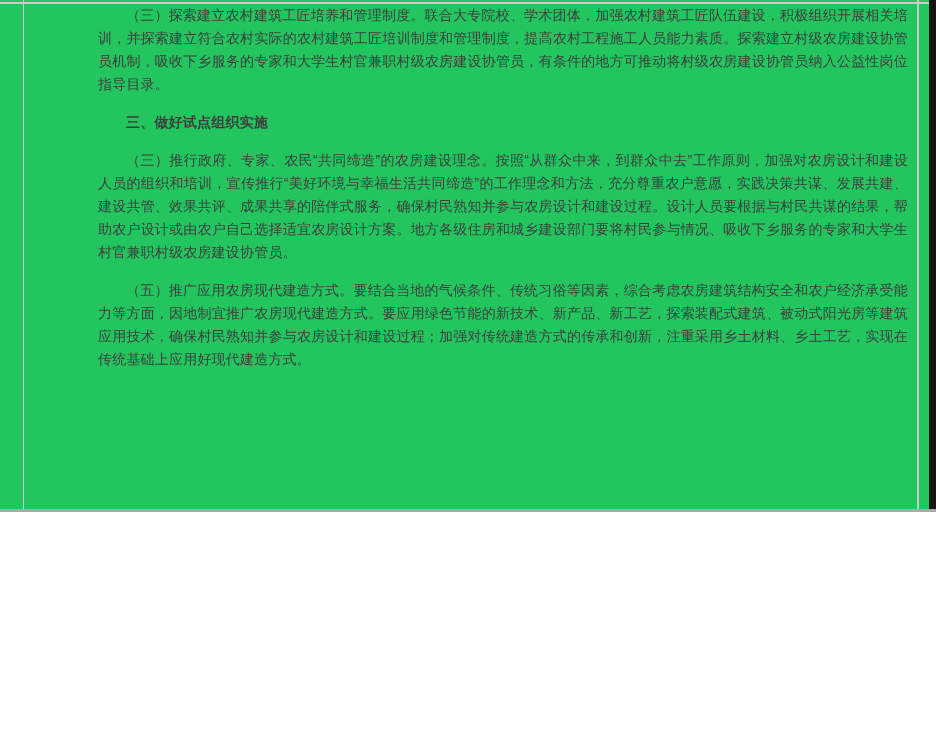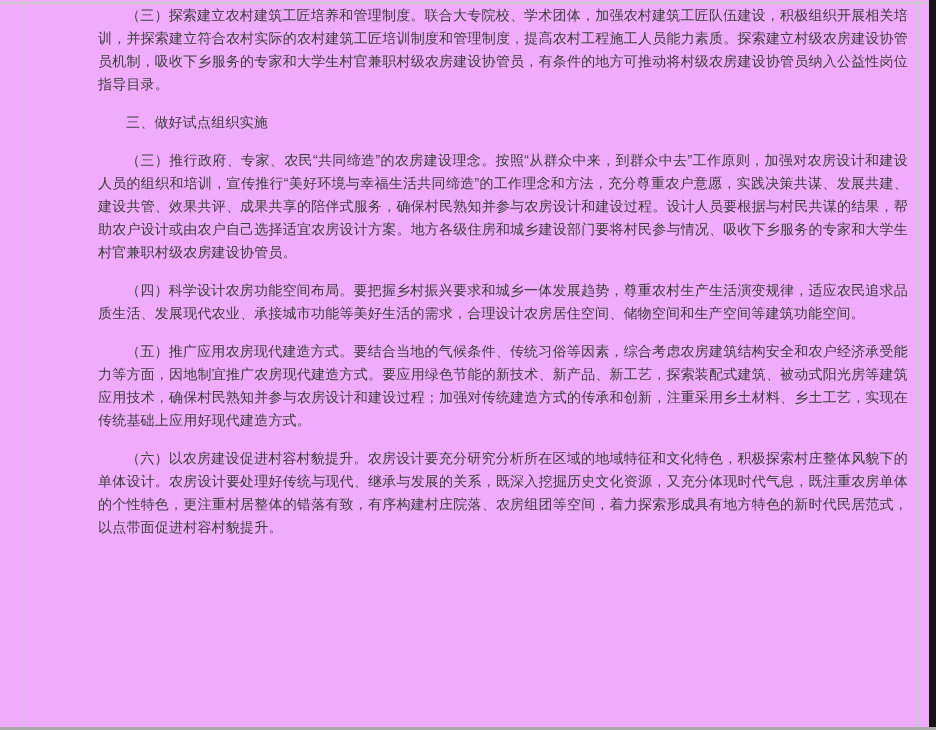--- a/index.html
+++ b/index.html
@@ -4,22 +4,22 @@
 <style>
   html, body {
     margin: 0;
     padding: 0;
     background: #ffffff;
     font-family: "Liberation Sans", "DejaVu Sans", sans-serif;
   }
   .canvas {
     position: relative;
     width: 936px;
-    height: 730px;
-    background: #f0abfc;
+    height: 512px;
+    background: #22c55e;
     overflow: hidden;
   }
   
   .line-top {
     position: absolute; left: 0; top: 2px; width: 100%; height: 2px;
     background: #cbcbcb;
   }
   .line-bottom {
     position: absolute; left: 0; bottom: 0; width: 100%; height: 3px;
     background: #a9a9a9;
@@ -46,38 +46,36 @@
     font-size: 14px;
     line-height: 23px;
     text-align: justify;
     letter-spacing: 0.2px;
   }
   .para {
     margin: 0 0 15px 0;
     text-indent: 2em;
   }
   .para.heading {
-    font-weight: 400;
+    font-weight: 700;
   }
   .boxed {
     border: 3px solid #b8292c;
     padding: 1px 2px;
   }
 </style>
 </head>
 <body>
 
 <div class="canvas">
   <div class="line-top"></div>
   <div class="line-left"></div>
   <div class="line-right"></div>
   <div class="dark-strip"></div>
   <div class="line-bottom"></div>
 
   <div class="doc">
       <p class="para"><span class="">（三）探索建立农村建筑工匠培养和管理制度。联合大专院校、学术团体，加强农村建筑工匠队伍建设，积极组织开展相关培训，并探索建立符合农村实际的农村建筑工匠培训制度和管理制度，提高农村工程施工人员能力素质。探索建立村级农房建设协管员机制，吸收下乡服务的专家和大学生村官兼职村级农房建设协管员，有条件的地方可推动将村级农房建设协管员纳入公益性岗位指导目录。</span></p>
       <p class="para heading"><span class="">三、做好试点组织实施</span></p>
       <p class="para"><span class="">（三）推行政府、专家、农民“共同缔造”的农房建设理念。按照“从群众中来，到群众中去”工作原则，加强对农房设计和建设人员的组织和培训，宣传推行“美好环境与幸福生活共同缔造”的工作理念和方法，充分尊重农户意愿，实践决策共谋、发展共建、建设共管、效果共评、成果共享的陪伴式服务，确保村民熟知并参与农房设计和建设过程。设计人员要根据与村民共谋的结果，帮助农户设计或由农户自己选择适宜农房设计方案。地方各级住房和城乡建设部门要将村民参与情况、吸收下乡服务的专家和大学生村官兼职村级农房建设协管员。</span></p>
-      <p class="para"><span class="">（四）科学设计农房功能空间布局。要把握乡村振兴要求和城乡一体发展趋势，尊重农村生产生活演变规律，适应农民追求品质生活、发展现代农业、承接城市功能等美好生活的需求，合理设计农房居住空间、储物空间和生产空间等建筑功能空间。</span></p>
       <p class="para"><span class="">（五）推广应用农房现代建造方式。要结合当地的气候条件、传统习俗等因素，综合考虑农房建筑结构安全和农户经济承受能力等方面，因地制宜推广农房现代建造方式。要应用绿色节能的新技术、新产品、新工艺，探索装配式建筑、被动式阳光房等建筑应用技术，确保村民熟知并参与农房设计和建设过程；加强对传统建造方式的传承和创新，注重采用乡土材料、乡土工艺，实现在传统基础上应用好现代建造方式。</span></p>
-      <p class="para"><span class="">（六）以农房建设促进村容村貌提升。农房设计要充分研究分析所在区域的地域特征和文化特色，积极探索村庄整体风貌下的单体设计。农房设计要处理好传统与现代、继承与发展的关系，既深入挖掘历史文化资源，又充分体现时代气息，既注重农房单体的个性特色，更注重村居整体的错落有致，有序构建村庄院落、农房组团等空间，着力探索形成具有地方特色的新时代民居范式，以点带面促进村容村貌提升。</span></p>
     </div>
 </div>
 
 </body></html>

